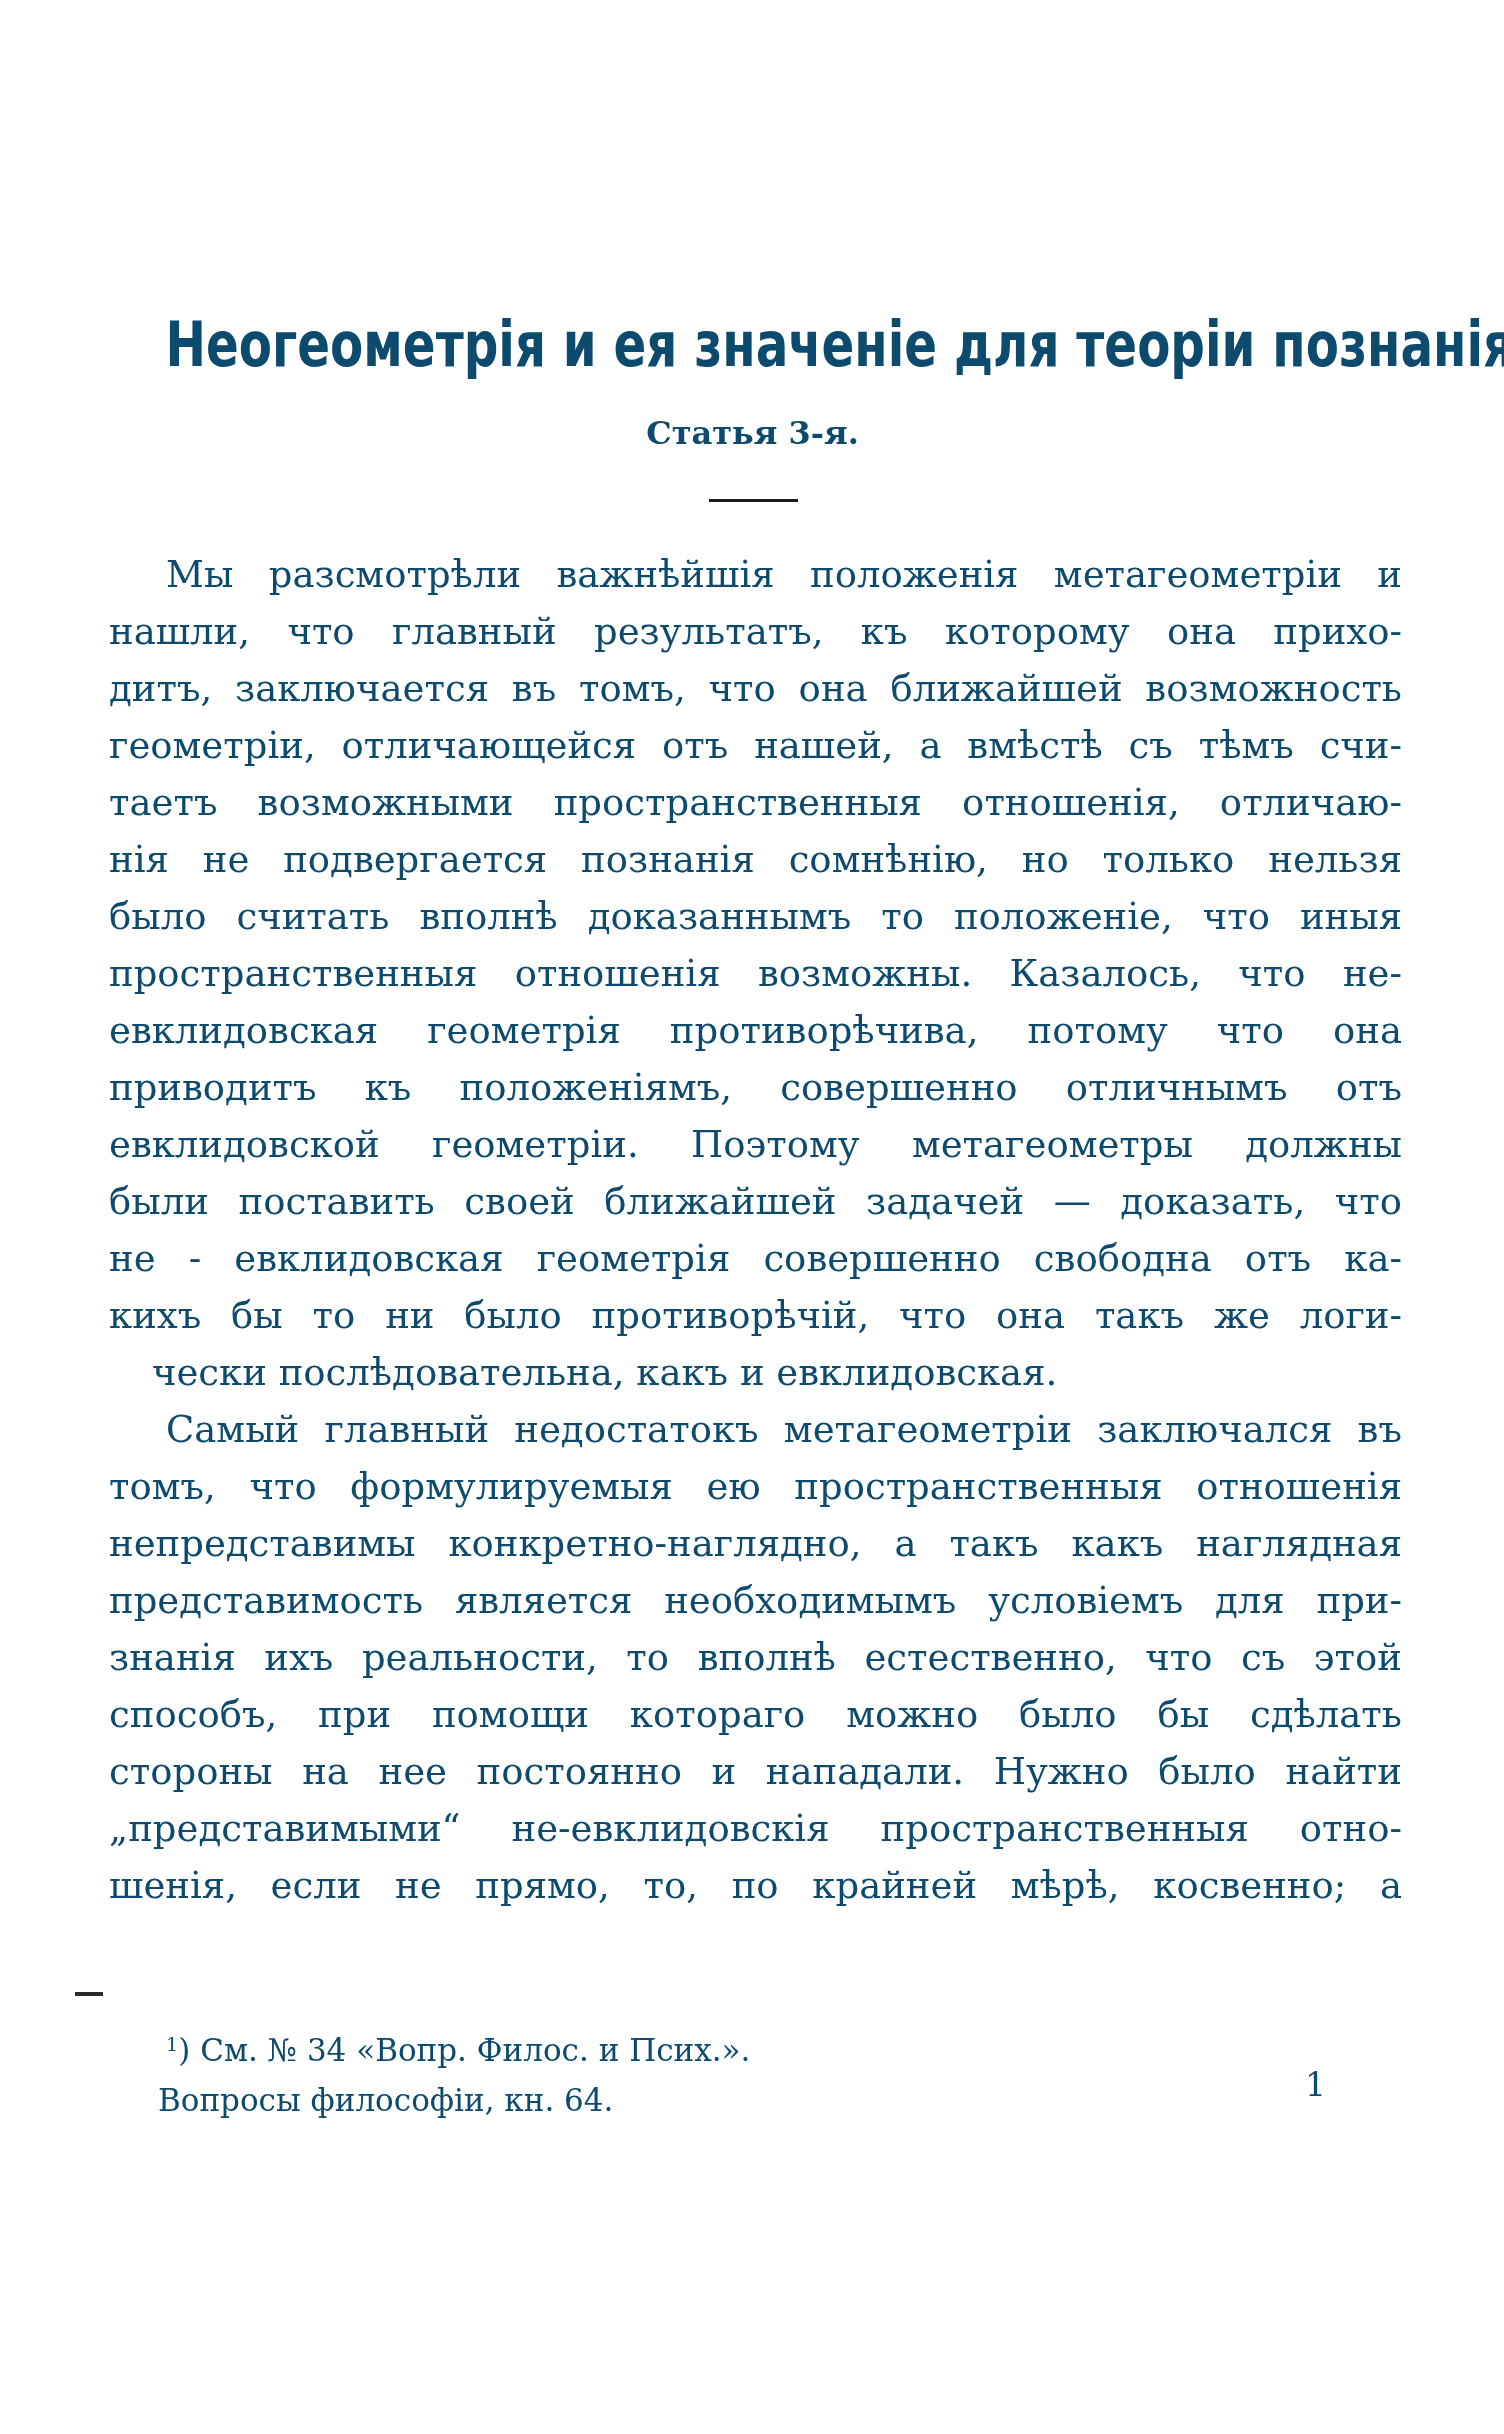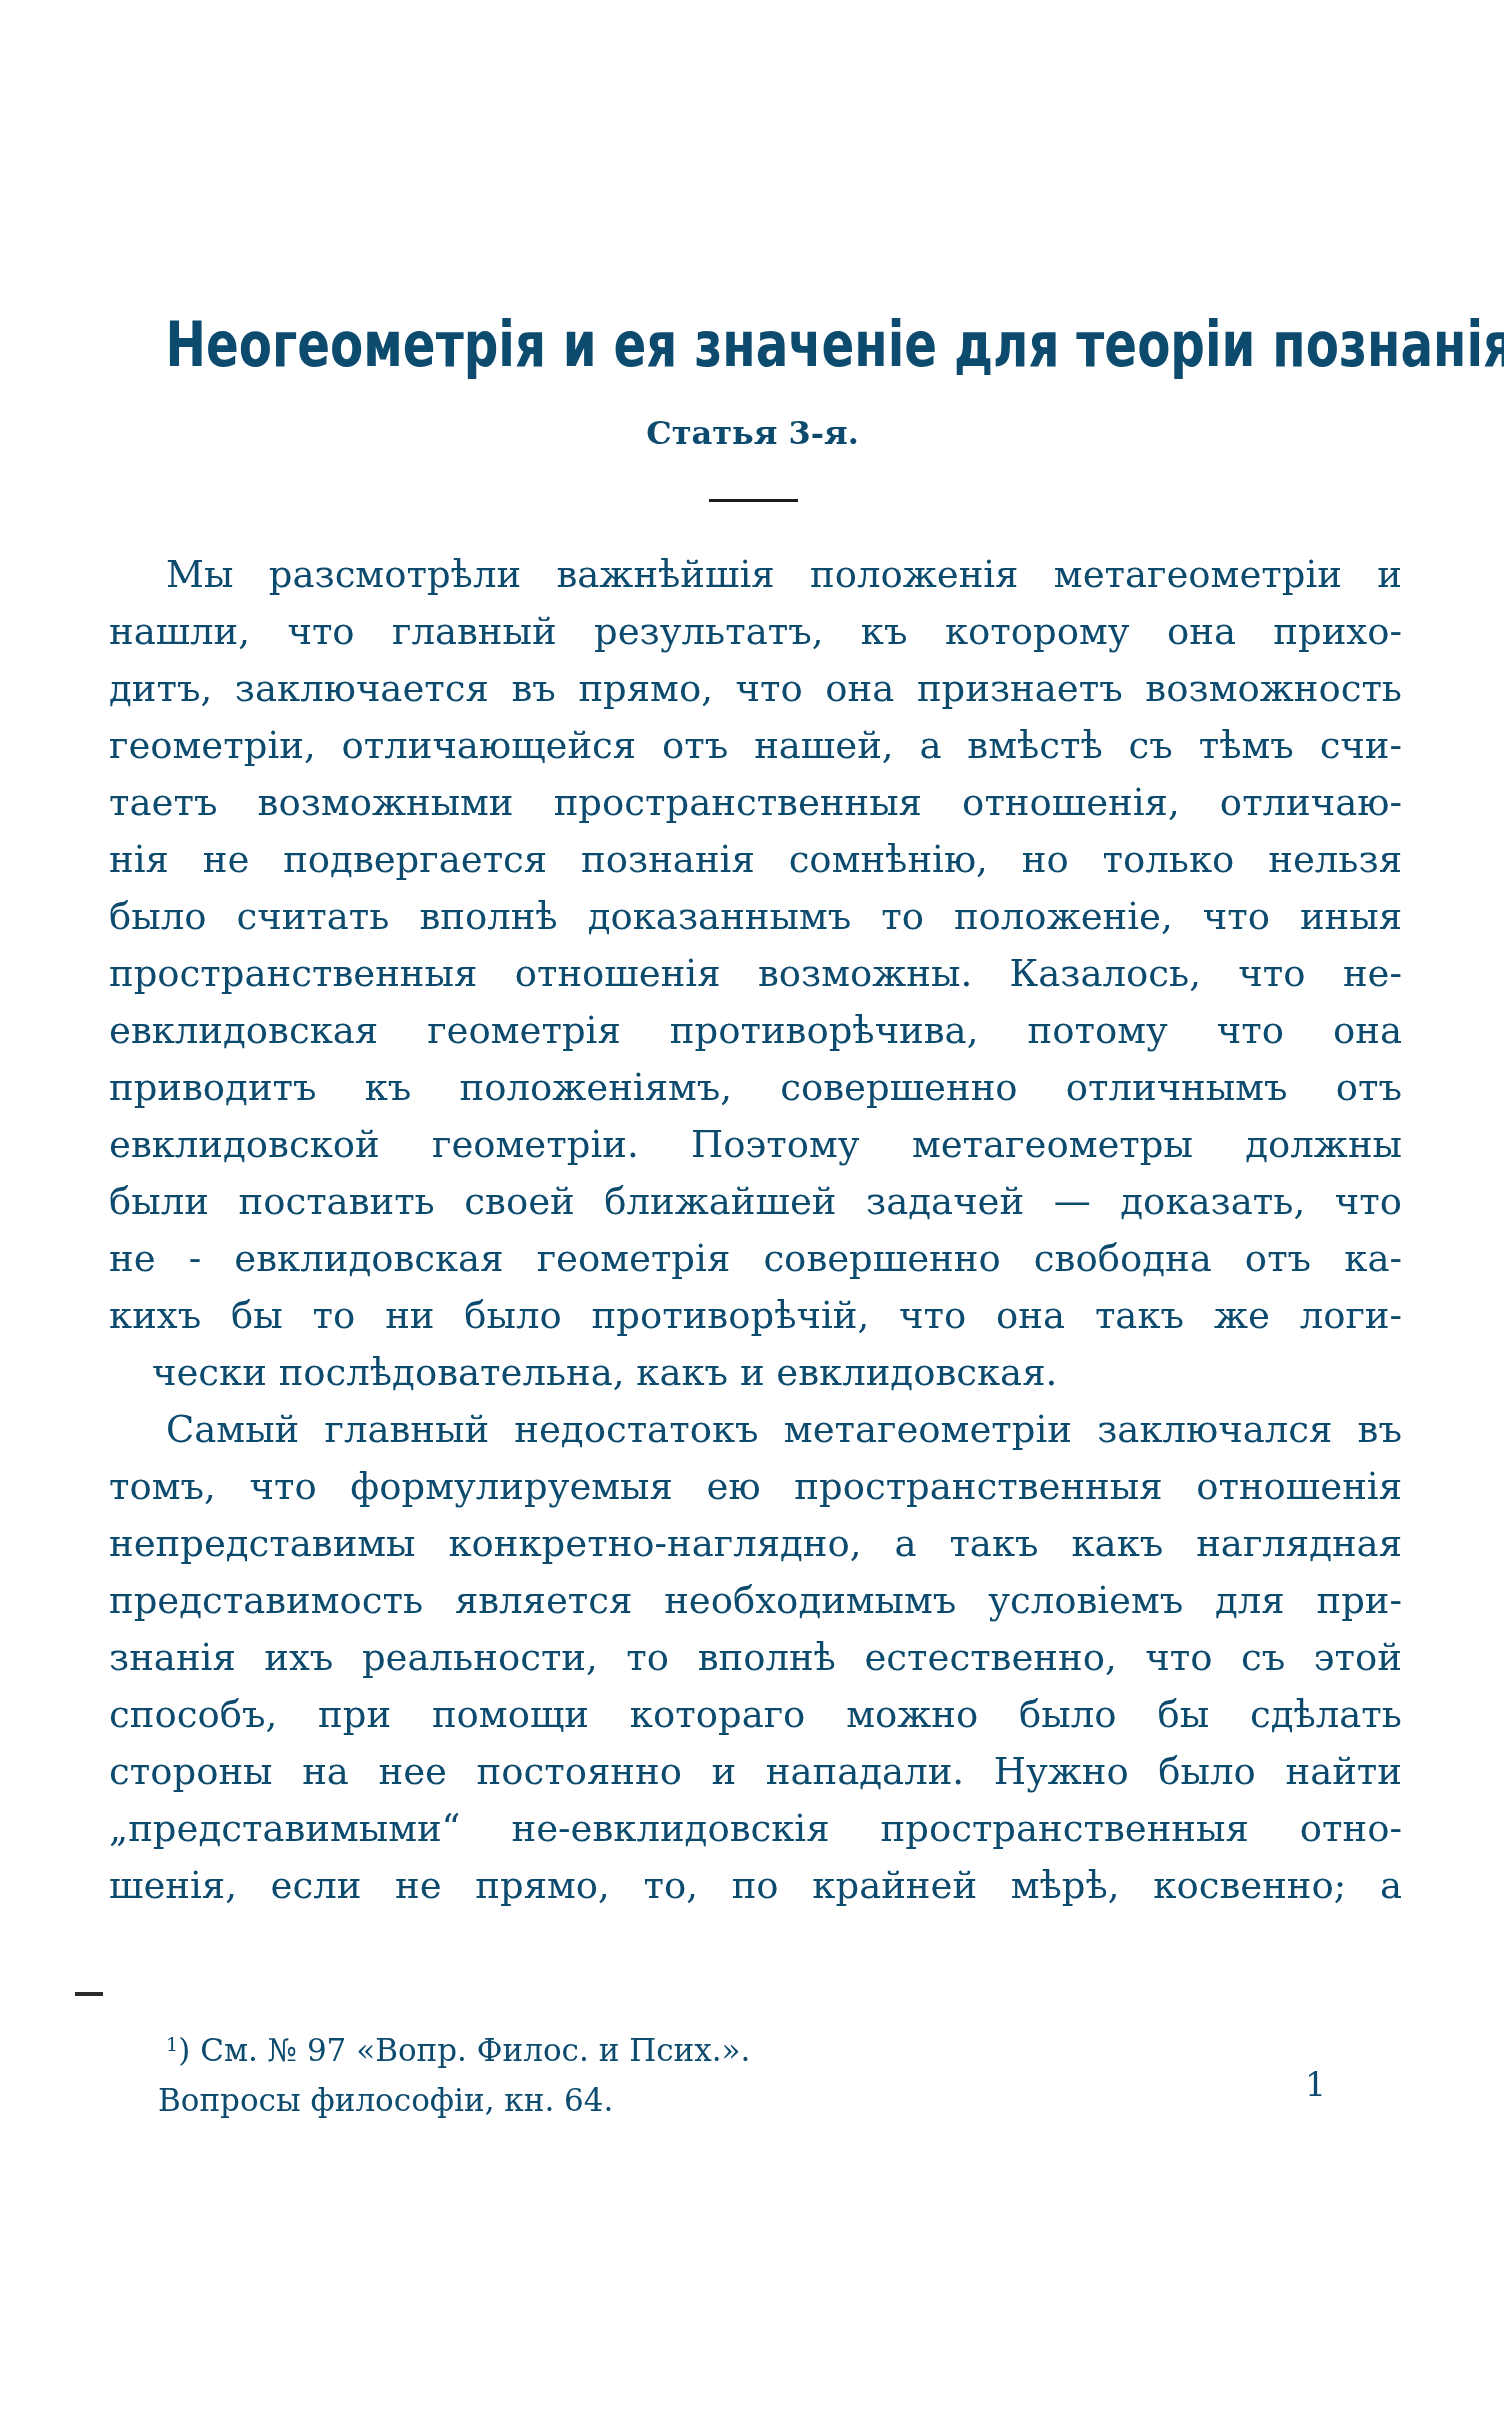--- a/index.html
+++ b/index.html
@@ -100,21 +100,21 @@
 
   <div id="title"><span>Неогеометрія и ея значеніе для теоріи познанія</span>&nbsp;</div>
 
   <div id="subtitle">Статья 3-я.</div>
 
   <div id="title-divider"></div>
 
   <div id="body-text">
       <div class="bline indent">Мы разсмотрѣли важнѣйшія положенія метагеометріи и</div>
       <div class="bline">нашли, что главный результатъ, къ которому она прихо-</div>
-      <div class="bline">дитъ, заключается въ прямо, что она признаетъ возможность</div>
+      <div class="bline">дитъ, заключается въ томъ, что она ближайшей возможность</div>
       <div class="bline">геометріи, отличающейся отъ нашей, а вмѣстѣ съ тѣмъ счи-</div>
       <div class="bline">таетъ возможными пространственныя отношенія, отличаю-</div>
       <div class="bline">нія не подвергается познанія сомнѣнію, но только нельзя</div>
       <div class="bline">было считать вполнѣ доказаннымъ то положеніе, что иныя</div>
       <div class="bline">пространственныя отношенія возможны. Казалось, что не-</div>
       <div class="bline">евклидовская геометрія противорѣчива, потому что она</div>
       <div class="bline">приводитъ къ положеніямъ, совершенно отличнымъ отъ</div>
       <div class="bline">евклидовской геометріи. Поэтому метагеометры должны</div>
       <div class="bline">были поставить своей ближайшей задачей — доказать, что</div>
       <div class="bline">не - евклидовская геометрія совершенно свободна отъ ка-</div>
@@ -127,20 +127,20 @@
       <div class="bline">знанія ихъ реальности, то вполнѣ естественно, что съ этой</div>
       <div class="bline">способъ, при помощи котораго можно было бы сдѣлать</div>
       <div class="bline">стороны на нее постоянно и нападали. Нужно было найти</div>
       <div class="bline">„представимыми“ не-евклидовскія пространственныя отно-</div>
       <div class="bline">шенія, если не прямо, то, по крайней мѣрѣ, косвенно; а</div>
     </div>
 
   <div id="footnote-separator"></div>
 
   <div id="footnote">
-    <div class="fn-line1"><sup>1</sup><span>) См. № 97 «Вопр. Филос. и Псих.».</span></div>
+    <div class="fn-line1"><sup>1</sup><span>) См. № 34 «Вопр. Филос. и Псих.».</span></div>
     <div class="fn-line2">Вопросы философіи, кн. 64.</div>
   </div>
 
   <div id="page-number">1</div>
 
 </div>
 
 
 </body></html>

